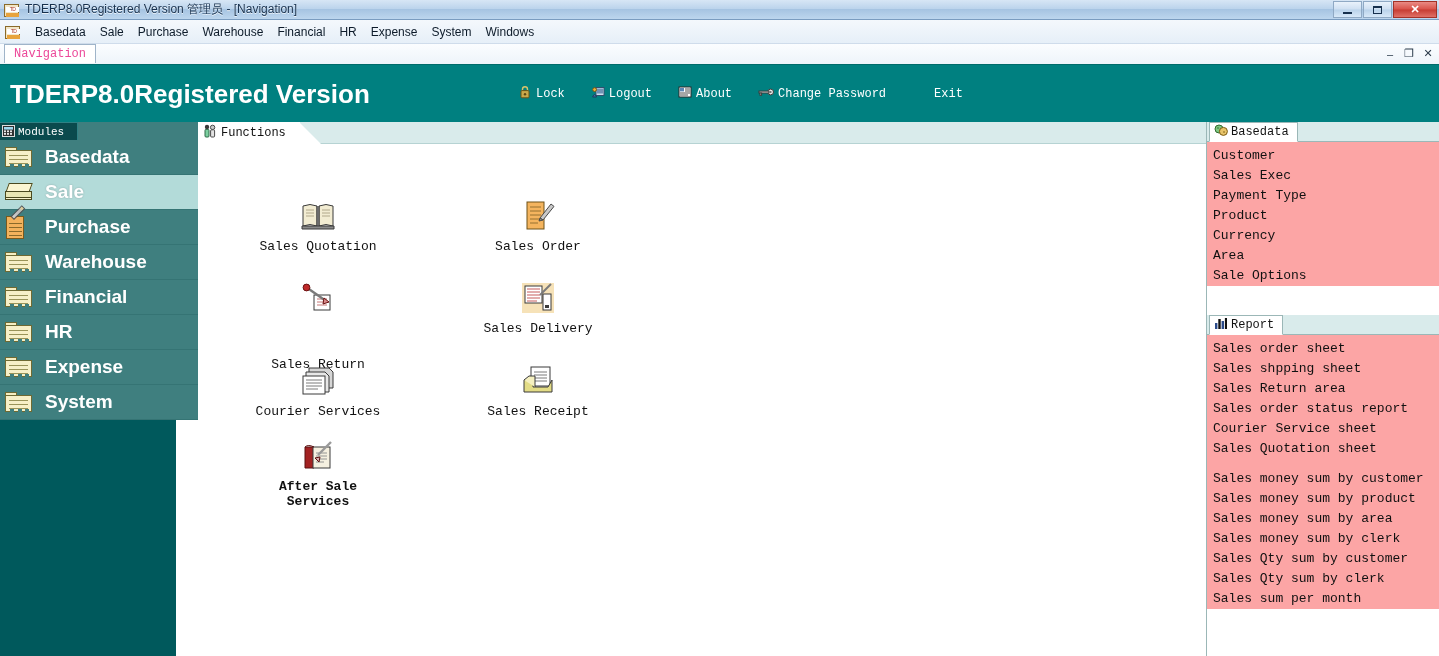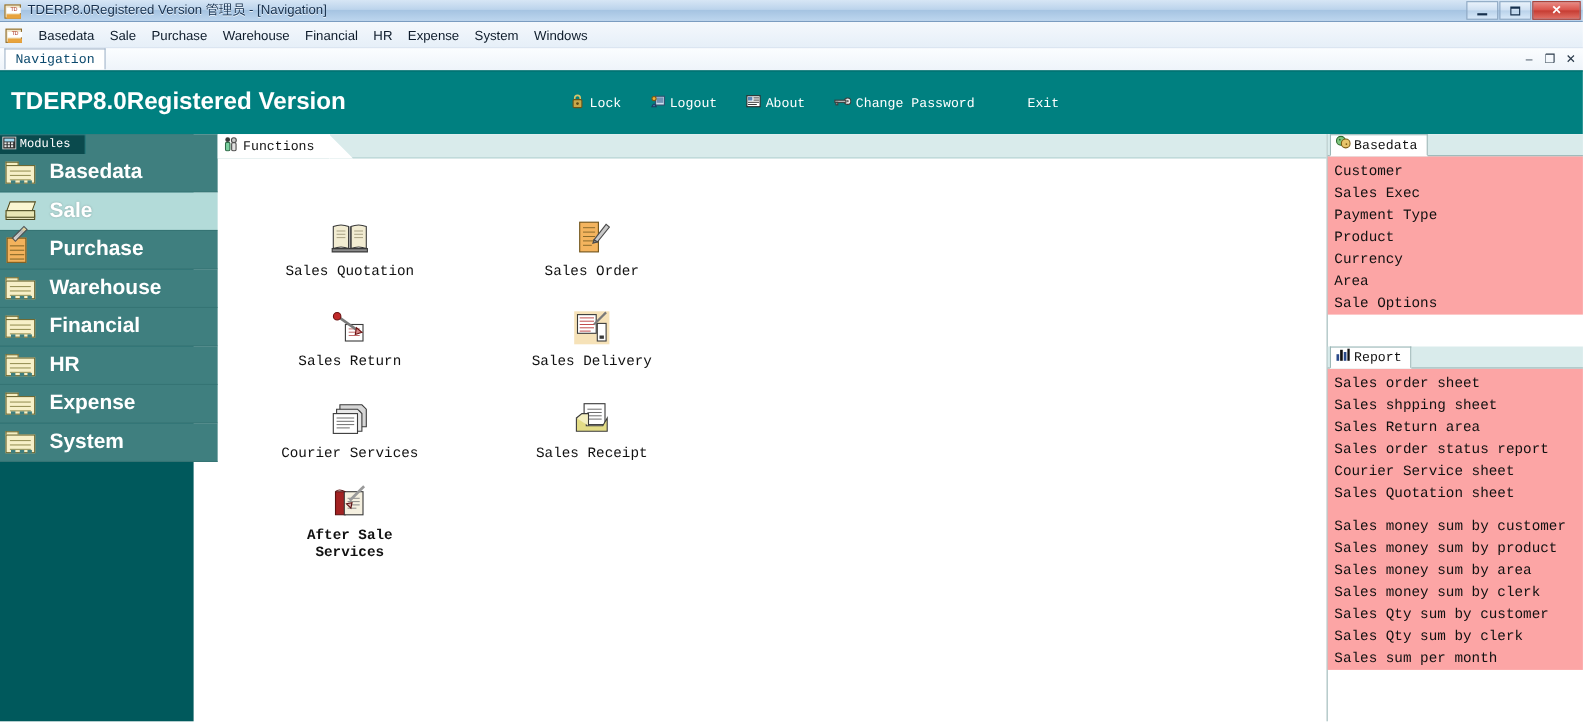--- a/index.html
+++ b/index.html
@@ -96,21 +96,21 @@
     background: linear-gradient(to bottom, #fbfdff 0%, #eef4fa 100%);
   }
   .mdi-tab {
     position: absolute; left: 4px; top: 0px;
     height: 19px; padding: 0 9px;
     background: #ffffff;
     border: 1px solid #9fb4c9;
     border-bottom: none;
     display: flex; align-items: center;
     font-family: "Liberation Mono", monospace;
-    font-size: 12px; color: #0c4a6e;
+    font-size: 12px; color: #ec4899;
   }
   .mdi-winbuttons {
     position: absolute; right: 3px; top: 2px;
     display: flex; gap: 3px; align-items: center;
   }
   .mdi-btn {
     width: 16px; height: 15px;
     display: flex; align-items: center; justify-content: center;
     font-size: 11px; color: #2a3a4a;
     background: transparent; border: none;
@@ -118,21 +118,21 @@
 
   
   .banner {
     position: absolute; left: 0; top: 64px;
     width: 1439px; height: 58px;
     background: #008080;
     border-top: 1px solid #006b6b;
   }
   .banner-title {
     position: absolute; left: 10px; top: 14px;
-    font-size: 22px; font-weight: bold; color: #ffffff;
+    font-size: 26px; font-weight: bold; color: #ffffff;
     letter-spacing: 0px;
   }
   .banner-actions {
     position: absolute; left: 518px; top: 85px;
     display: flex; align-items: center;
   }
   .banner-action {
     display: flex; align-items: center;
     font-family: "Liberation Mono", monospace;
     font-size: 12px; color: #ffffff;
@@ -603,21 +603,21 @@
           <svg width="36" height="34" viewBox="0 0 36 34">
             <rect x="7" y="3" width="17" height="27" fill="#f4b45e" stroke="#6f5219"></rect>
             <path d="M10 8h11 M10 12h11 M10 16h11 M10 20h11 M10 24h8" stroke="#8a6a2a" stroke-width="0.9"></path>
             <path d="M20 19 L31 5 l3 2.4 L23 21z" fill="#c9c9c9" stroke="#4a4a4a"></path>
             <path d="M20 19 l3 2 l-4 1z" fill="#8a8a8a" stroke="#4a4a4a"></path>
           </svg>
         </div>
         <div class="fn-label">Sales Order</div>
       </div>
 
-      <div class="fn-cell" style="left:30px; top:137px;">
+      <div class="fn-cell" style="left:30px; top:137px;gap:36px;">
         <div class="fn-icon">
           <svg width="36" height="34" viewBox="0 0 36 34">
             <rect x="14" y="14" width="16" height="15" fill="#ffffff" stroke="#3a3a3a"></rect>
             <path d="M17 18h10 M17 21h10 M17 24h10" stroke="#c06a6a" stroke-width="0.9"></path>
             <path d="M6 6 L26 20" stroke="#7a7a7a" stroke-width="2.4" fill="none"></path>
             <circle cx="6.5" cy="6.5" r="3.4" fill="#c02a2a" stroke="#6b1212"></circle>
             <path d="M24 17 l5 4 l-6 2z" fill="#d98a8a" stroke="#6b1212"></path>
           </svg>
         </div>
         <div class="fn-label">Sales Return</div>

